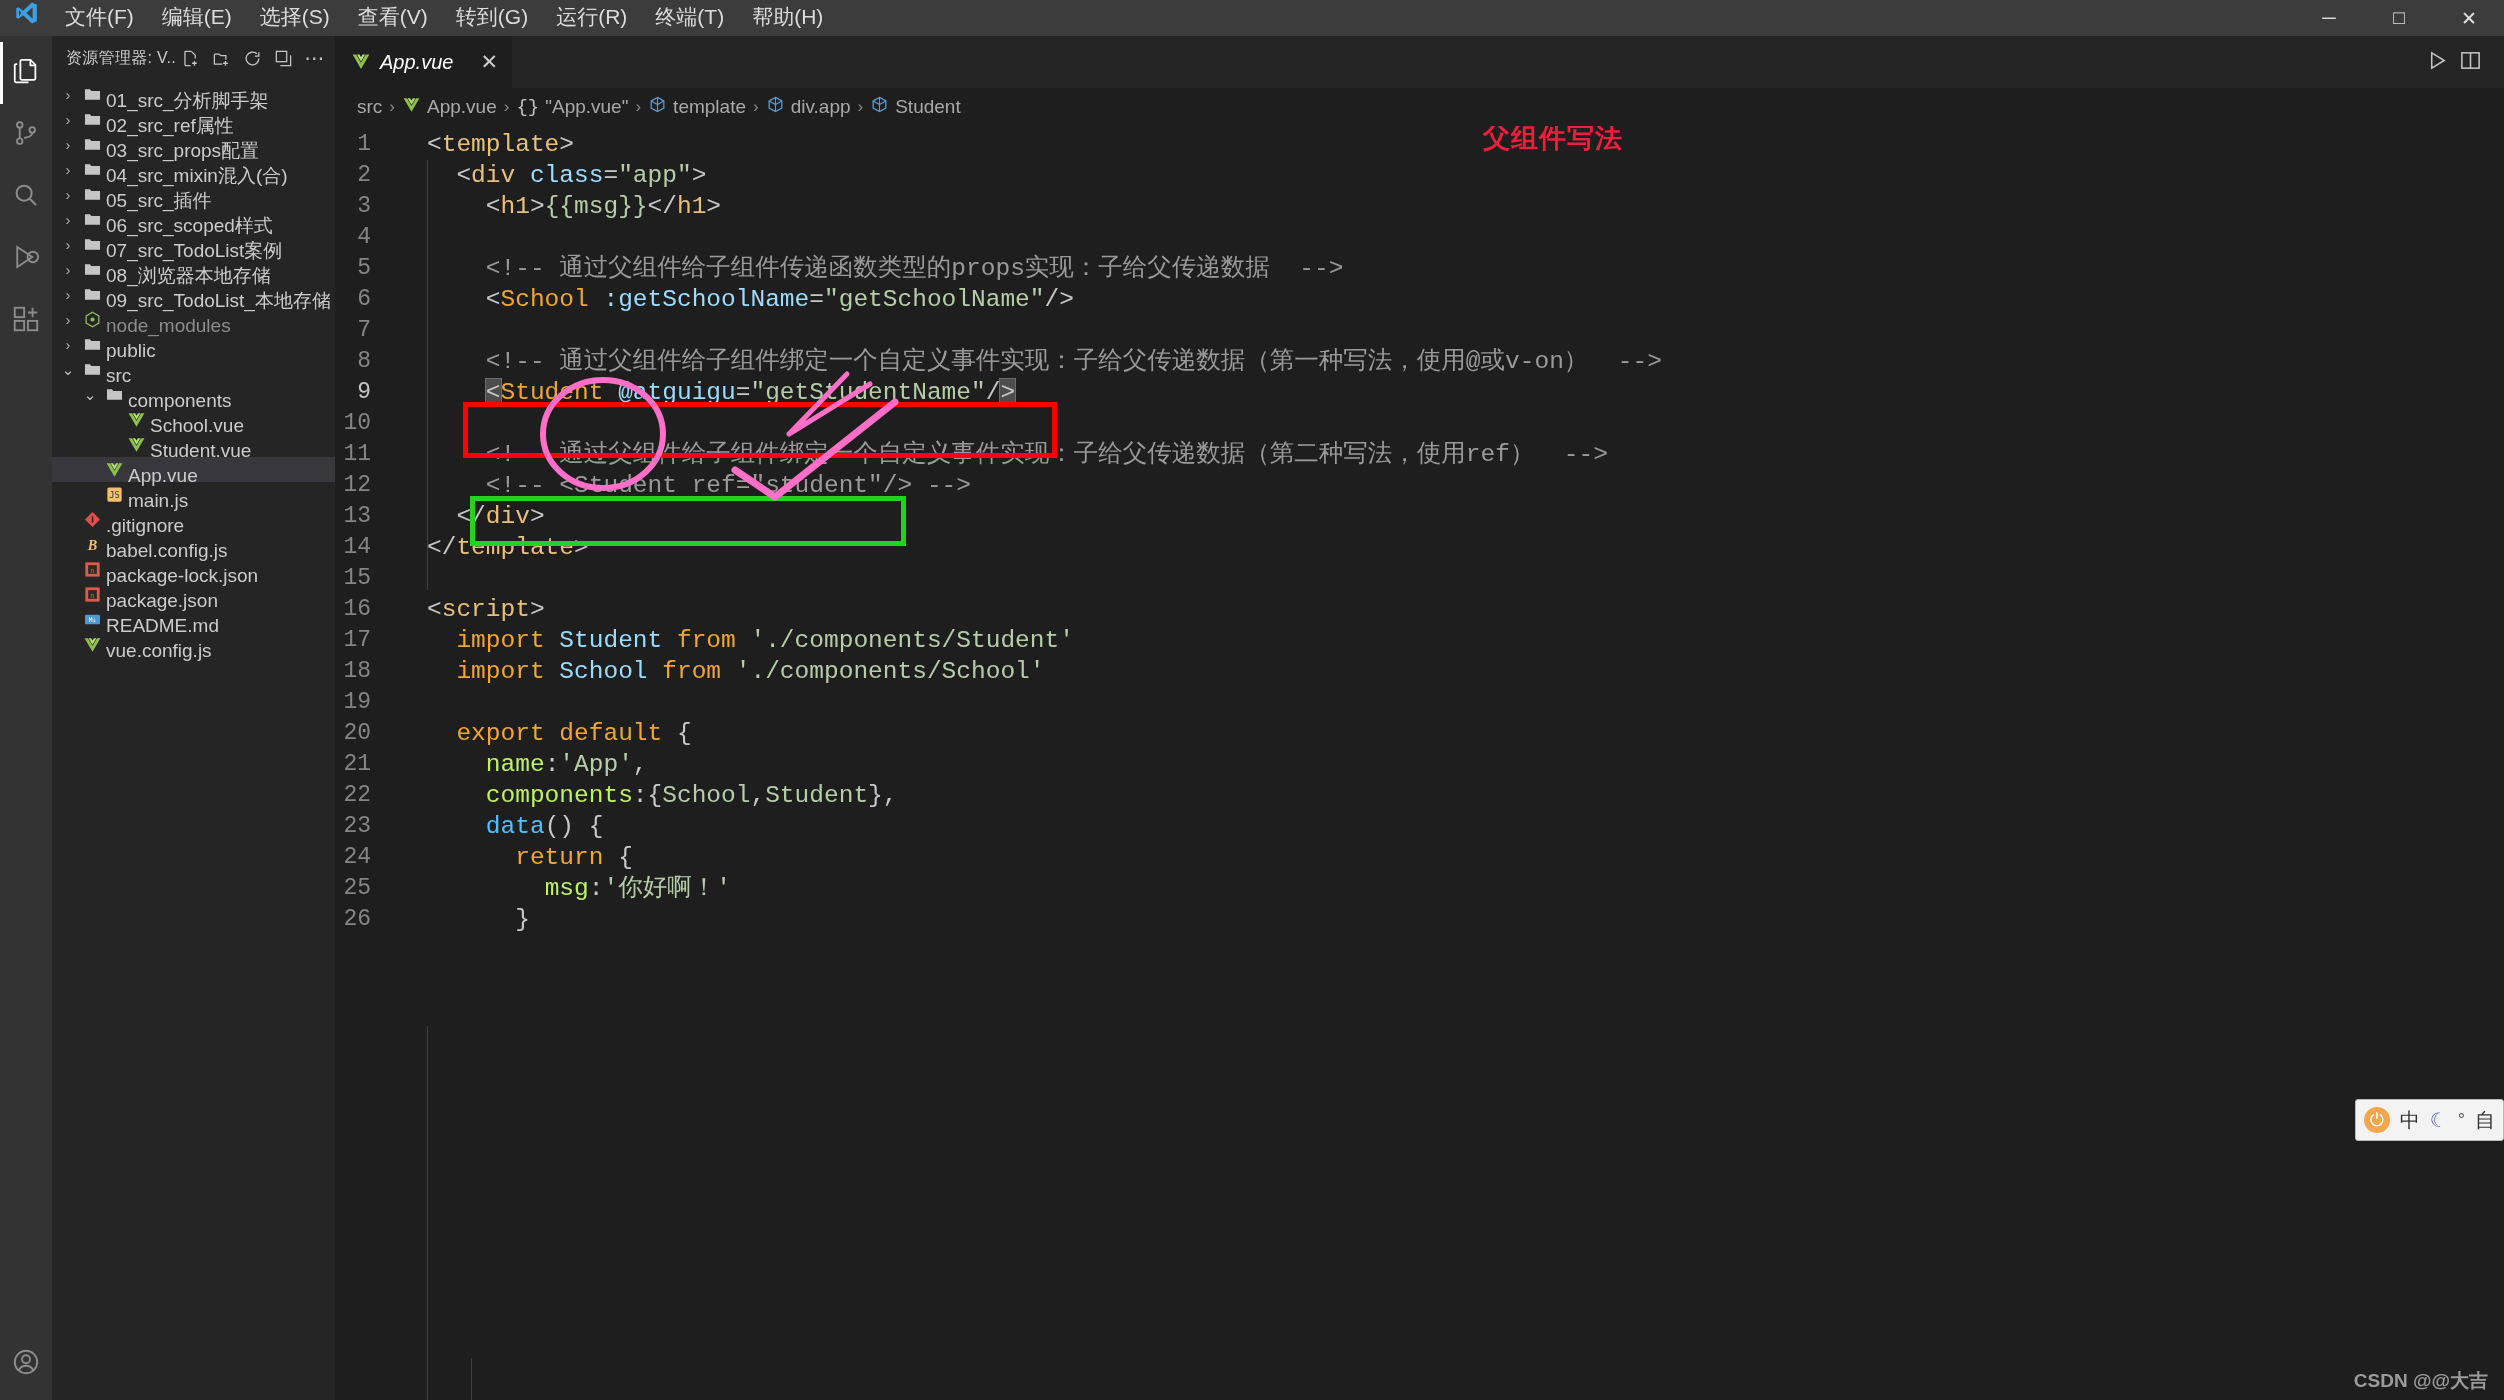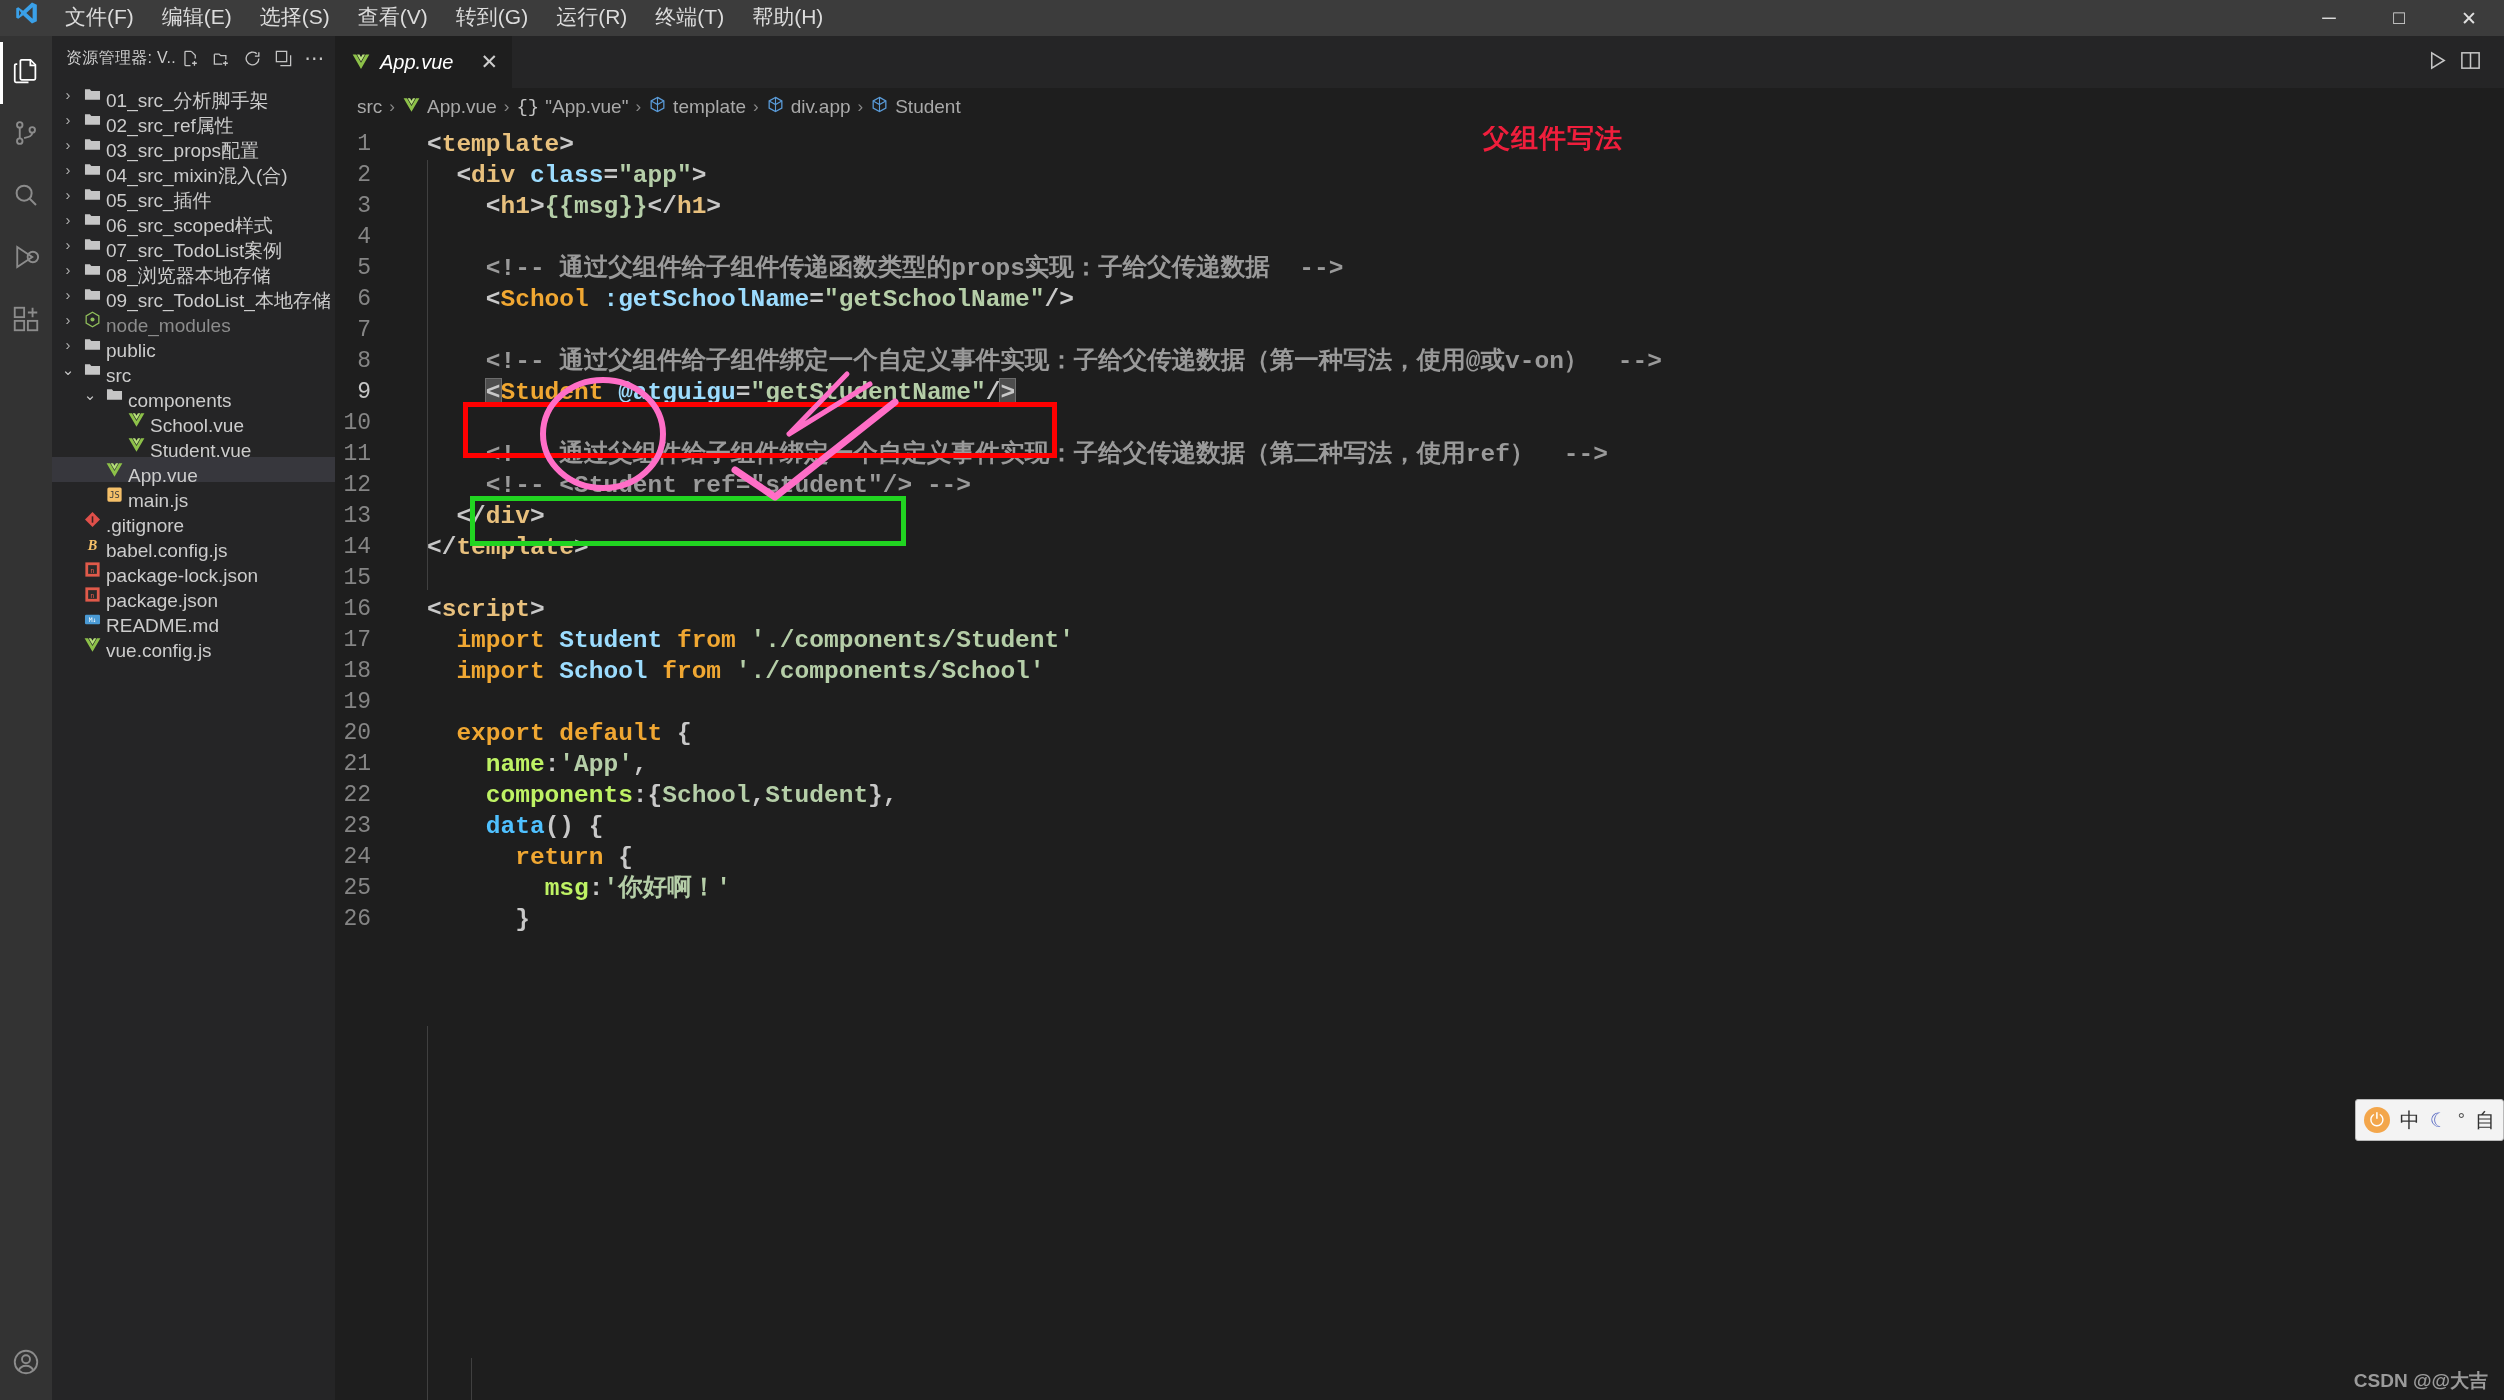--- a/index.html
+++ b/index.html
@@ -107,21 +107,21 @@
   .code {
     font-family: "Liberation Mono", monospace; font-size: 24.5px; line-height: 31px;
     white-space: pre; position: relative; padding-top: 3px;
   }
   .code-line { display: flex; height: 31px; align-items: center; }
   .ln {
     width: 70px; flex: 0 0 70px; text-align: right; padding-right: 34px;
     color: #858585; font-size: 23px; user-select: none;
   }
   .ln.cur { color: #c6c6c6; }
-  .code-text { flex: 1; padding-left: 22px; font-weight: bold; }
+  .code-text { flex: 1; padding-left: 22px; }
   .ind-guide { position: absolute; top: 0; bottom: 0; width: 1px; background: #404040; }
 
   .t-tag { color: #e8c07d; }
   .t-comp { color: #f0a732; }
   .t-attr { color: #9cdcfe; }
   .t-str { color: #b5cea8; }
   .t-punct { color: #c8c8c8; }
   .t-comment { color: #9a9a9a; }
   .t-kw { color: #f0a732; }
   .t-ident { color: #9cdcfe; }

